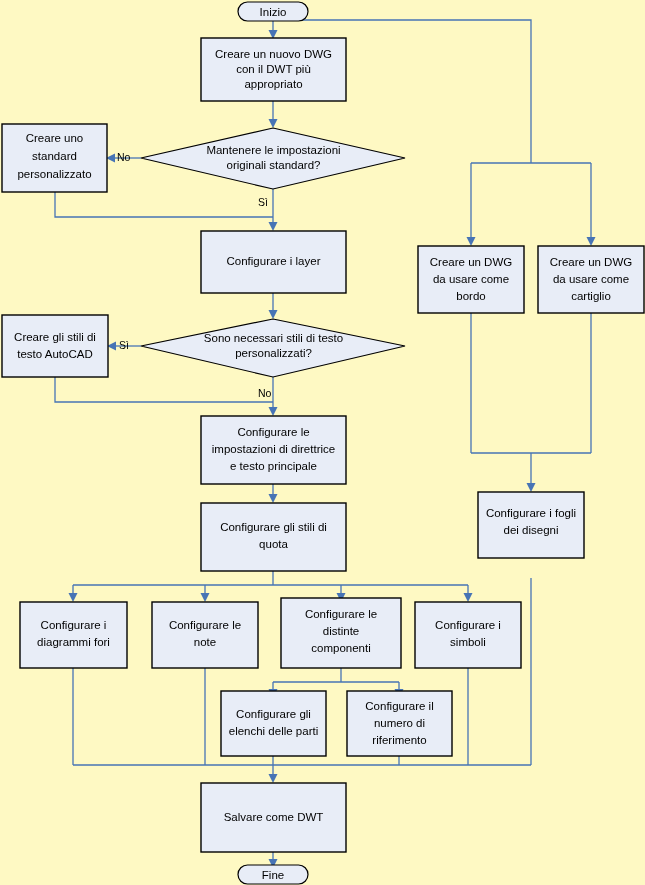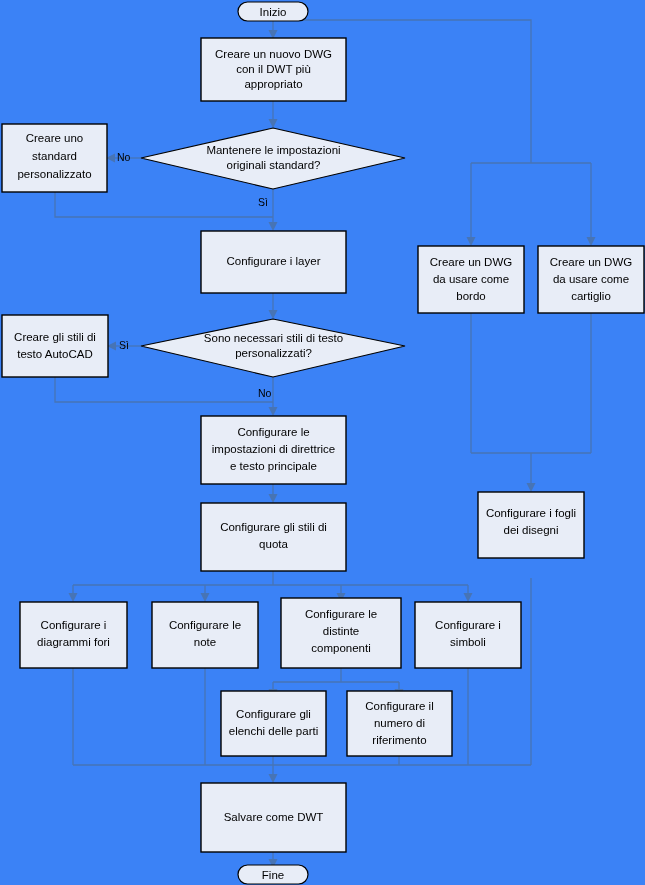--- a/index.html
+++ b/index.html
@@ -1,17 +1,17 @@
 <!DOCTYPE html>
 <html><head>
 <meta charset="utf-8">
 <style>
   html,body{margin:0;padding:0;background:#ffffff;}
   body{font-family:"Liberation Sans", sans-serif;}
-  #stage{position:relative;width:645px;height:885px;overflow:hidden;background:#3b82f6;}
+  #stage{position:relative;width:645px;height:885px;overflow:hidden;background:#fef9c3;}
   svg{display:block;}
   .nodeText{font-family:"Liberation Sans", sans-serif;font-size:11.5px;fill:#000;text-anchor:middle;dominant-baseline:middle;}
   .edgeLabel{font-family:"Liberation Sans", sans-serif;font-size:10.5px;fill:#000;}
   .proc{fill:#e8edf7;stroke:#000000;stroke-width:1.4;}
   .dec{fill:#e8edf7;stroke:#000000;stroke-width:1.2;}
   .term{fill:#e8edf7;stroke:#000000;stroke-width:1.2;}
   .link{stroke:#4774b5;stroke-width:1.3;fill:none;}
   .arrowhead{fill:#4774b5;}
 </style>
 </head>

